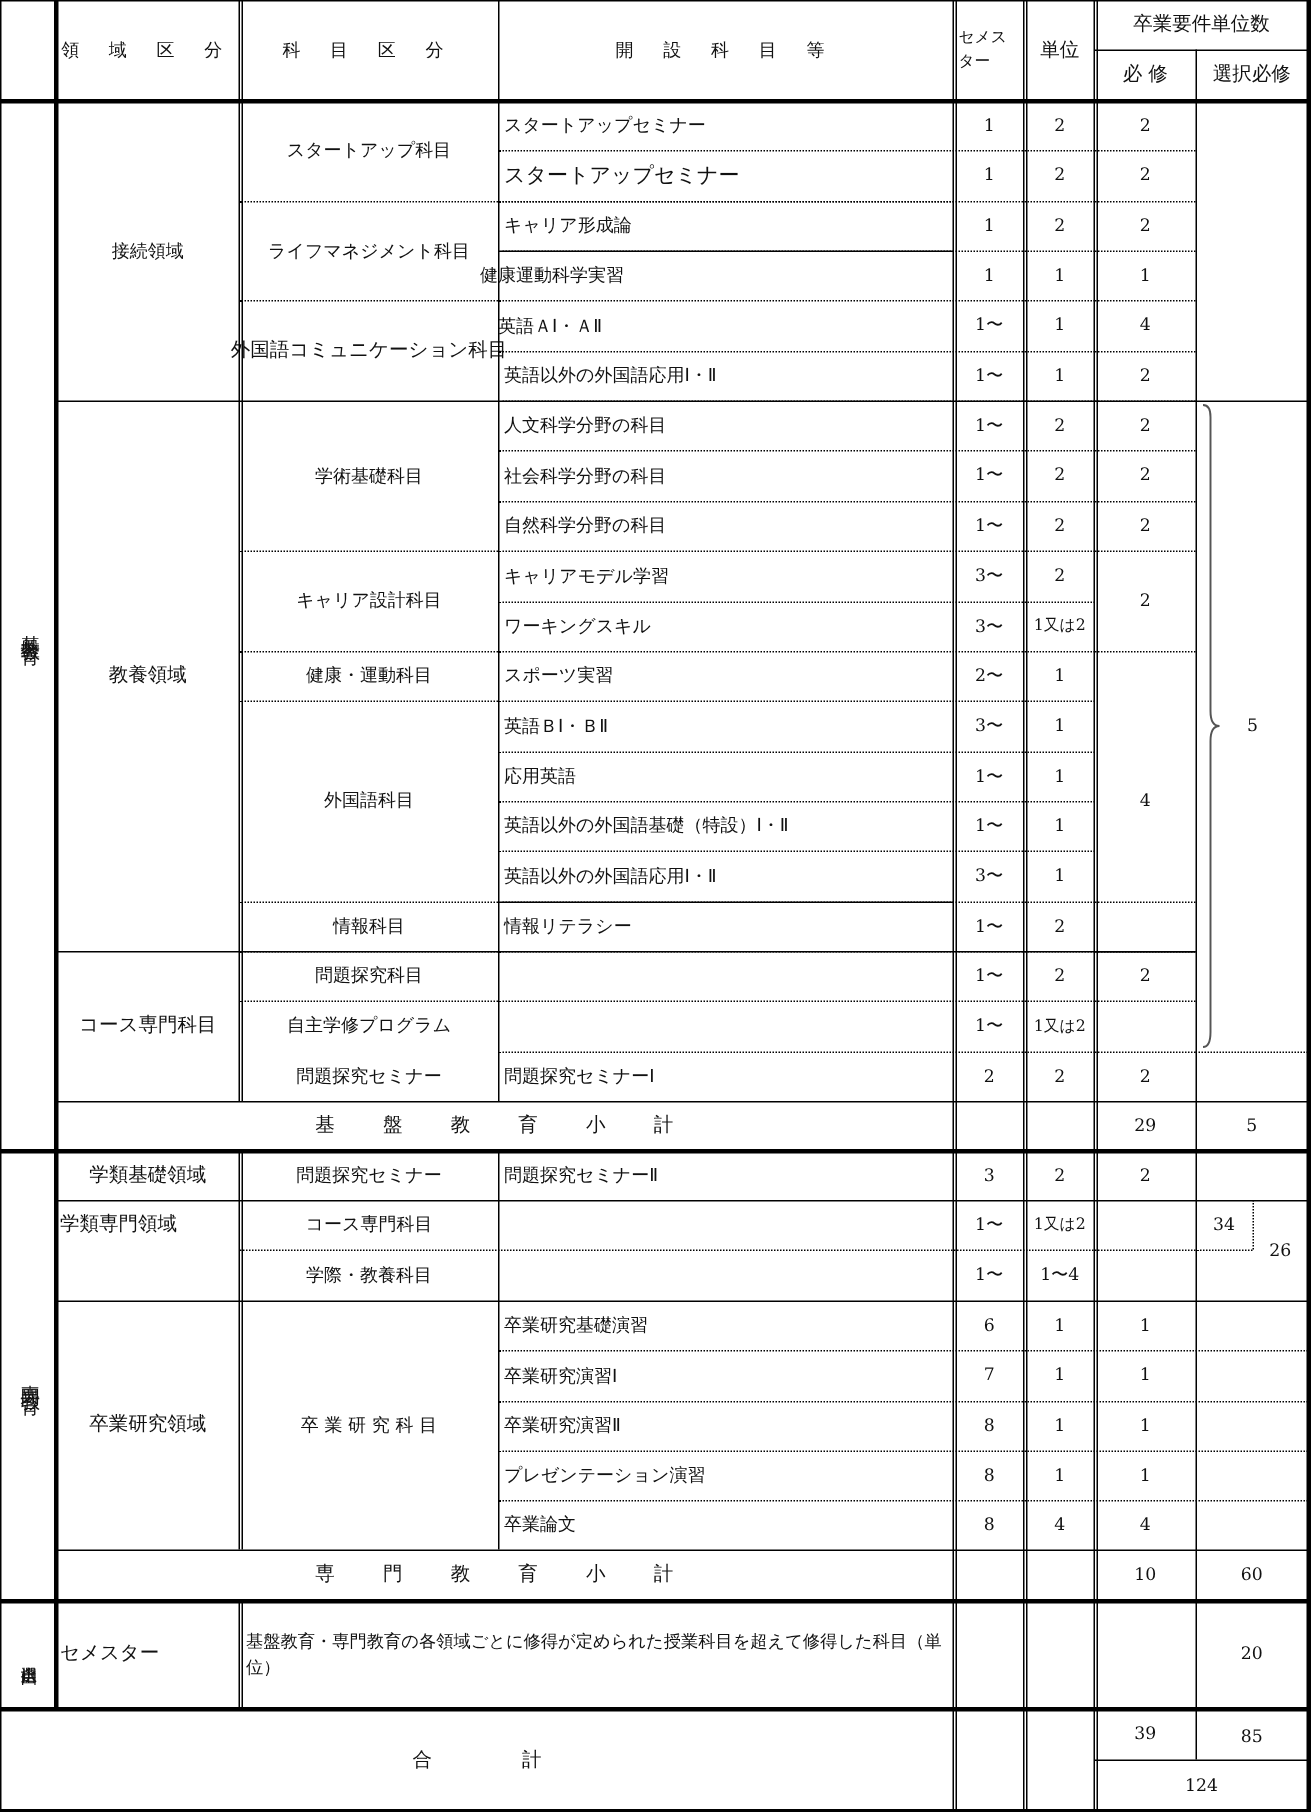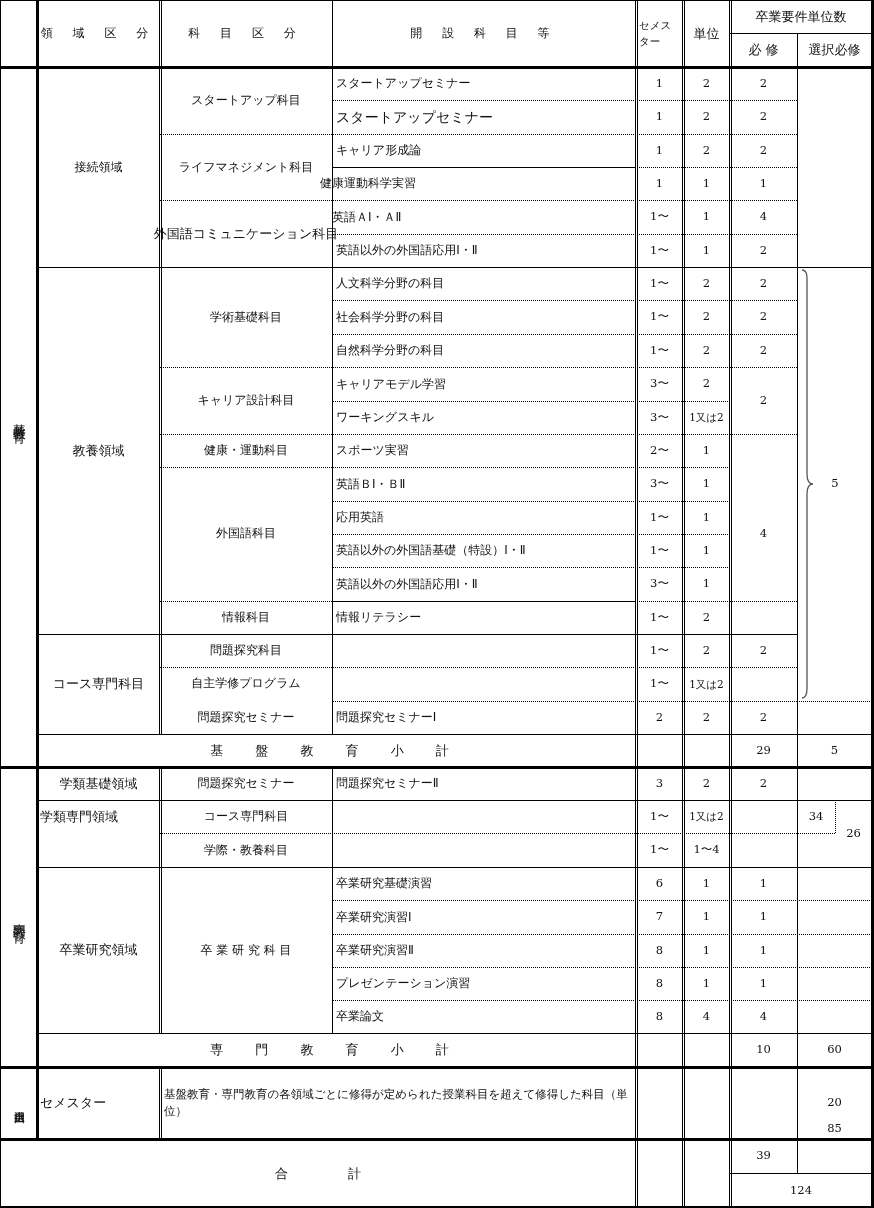--- a/index.html
+++ b/index.html
@@ -194,21 +194,21 @@
 <div class="c num" style="left:797px;top:1033px;width:75px;height:34px;">60</div>
 
 <div class="c wrap" style="left:160px;top:1067px;width:476px;height:72px;font-size:11.5px;line-height:1.45;">基盤教育・専門教育の各領域ごとに修得が定められた授業科目を超えて修得した科目（単位）</div>
 <div class="c num" style="left:797px;top:1067px;width:75px;height:72px;">20</div>
 
 <div class="c" style="left:0;top:1139px;width:636px;height:69px;font-size:13px;gap:60px;">
   <span>合</span>
   <span>計</span>
 </div>
 <div class="c num" style="left:730px;top:1139px;width:67px;height:34px;">39</div>
-<div class="c num" style="left:797px;top:1112px;width:75px;height:34px;">85</div>
+<div class="c num" style="left:797px;top:1141px;width:75px;height:34px;">85</div>
 <div class="c num" style="left:730px;top:1173px;width:142px;height:35px;">124</div>
 
 <div id="lines">
     <div class="hl solid-h" style="left: 0px; width: 873px; top: 0px;"></div>
     <div class="hl thick-h" style="left: 0px; width: 873px; top: 1206px;"></div>
     <div class="vl solid-v" style="left: 0px; top: 0px; height: 1208px;"></div>
     <div class="vl thick-v" style="left: 871px; top: 0px; height: 1208px;"></div>
     <div class="hl solid-h" style="left: 730px; width: 142px; top: 33px;"></div>
     <div class="hl thick-h" style="left: 0px; width: 872px; top: 66px;"></div>
     <div class="vl solid-v" style="left: 797px; top: 33px; height: 34px;"></div>

